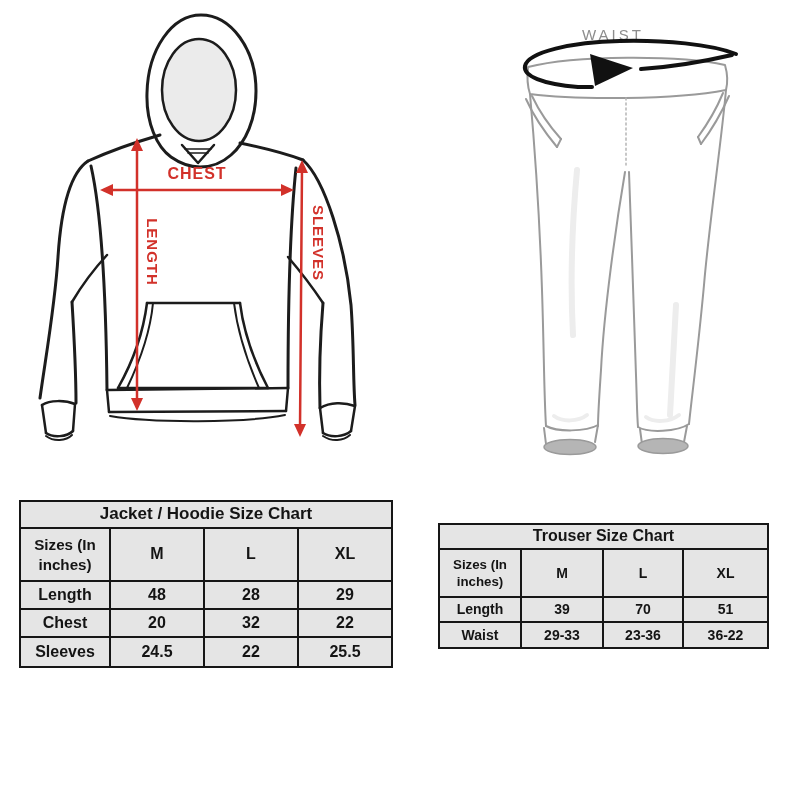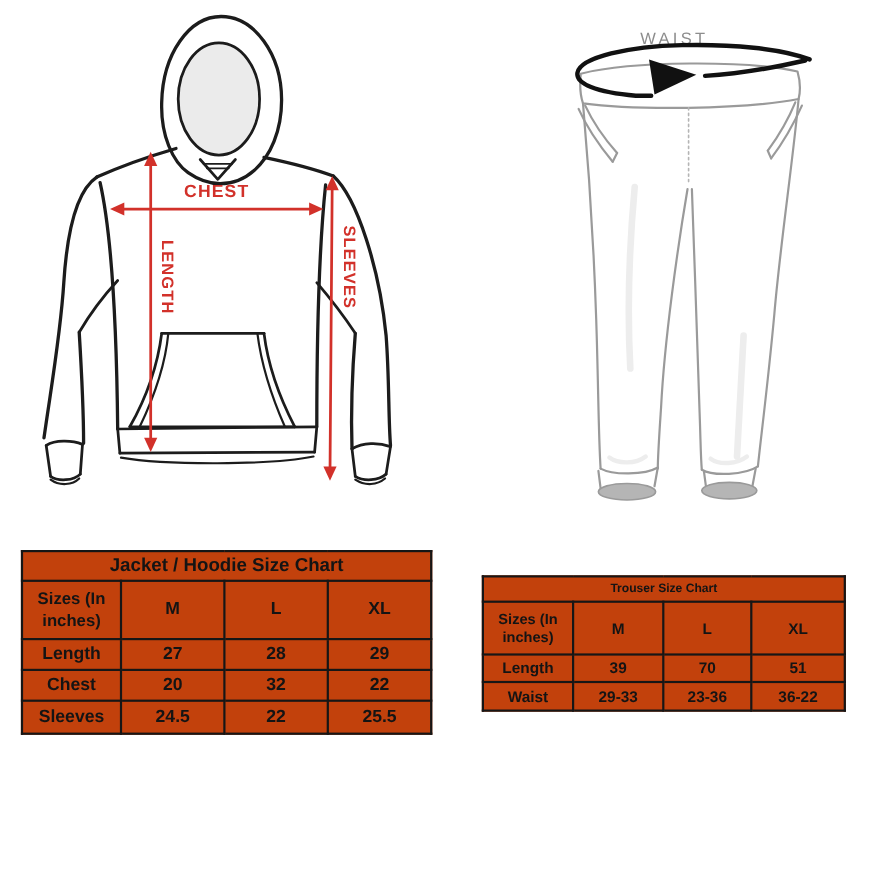--- a/index.html
+++ b/index.html
@@ -3,29 +3,29 @@
 <meta charset="utf-8">
 <style>
   html,body{margin:0;padding:0;background:#ffffff;}
   body{width:800px;height:800px;overflow:hidden;position:relative;
        font-family:"Liberation Sans",sans-serif;}
   .stage{position:absolute;left:0;top:0;width:800px;height:800px;background:#fff;}
   svg text{font-family:"Liberation Sans",sans-serif;}
   .measure-label{font-weight:700;font-size:16px;letter-spacing:1px;}
   .measure-label-v{font-weight:700;font-size:15px;letter-spacing:1px;}
   .waist-label{font-size:15px;letter-spacing:3px;fill:#8d8d8d;}
-  table.size-table{position:absolute;border-collapse:collapse;background:#c2410c;
+  table.size-table{position:absolute;border-collapse:collapse;background:#e5e5e5;
       table-layout:fixed;color:#141414;}
   table.size-table th,table.size-table td{
       border:2px solid #161616;font-weight:700;text-align:center;
       vertical-align:middle;padding:1px 2px;line-height:1.3;}
   table.jacket{left:19px;top:500px;width:372px;font-size:16px;}
   table.jacket .title-cell{font-size:17px;}
   table.trouser{left:438px;top:523px;width:329px;font-size:14px;}
-  table.trouser .title-cell{font-size:11px;}
+  table.trouser .title-cell{font-size:16px;}
   .hdr-first{font-size:0.95em;}
 </style>
 </head>
 <body>
 
 <div class="stage">
 
   <svg style="position:absolute;left:20px;top:5px;" width="390" height="480" viewBox="0 0 390 480" fill="none" stroke-linecap="round" stroke-linejoin="round">
 
     <g stroke="#1c1c1c" stroke-width="3">
@@ -169,21 +169,21 @@
         <th class="title-cell" colspan="4">Jacket / Hoodie Size Chart</th>
       </tr>
       <tr style="height:53px">
         <th class="hdr-first">Sizes (In inches)</th>
         <th>M</th>
         <th>L</th>
         <th>XL</th>
       </tr>
       <tr style="height:28px">
         <td>Length</td>
-        <td>27</td>
+        <td>48</td>
         <td>28</td>
         <td>29</td>
       </tr>
       <tr style="height:28px">
         <td>Chest</td>
         <td>20</td>
         <td>32</td>
         <td>22</td>
       </tr>
       <tr style="height:30px">

